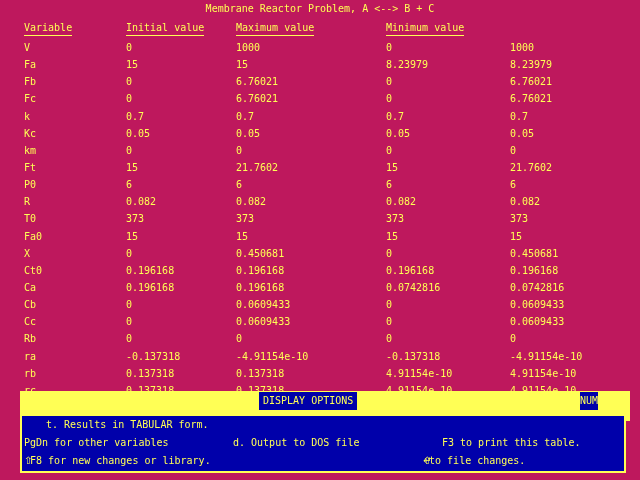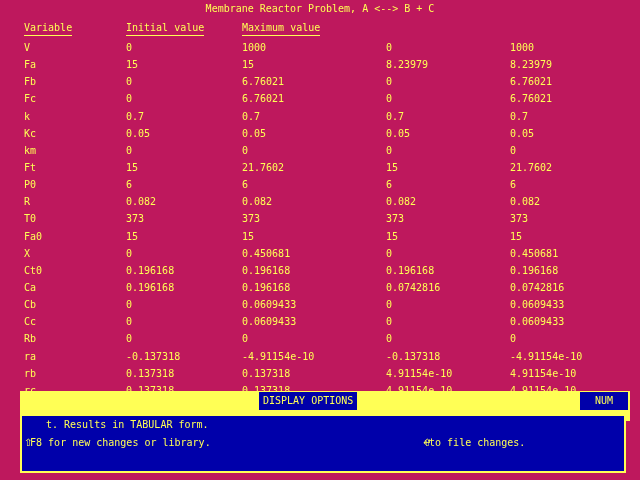--- a/index.html
+++ b/index.html
@@ -11,32 +11,32 @@
   }
   
   .title{position:absolute;top:3px;left:0;width:640px;text-align:center;}
   .thead{position:absolute;top:22px;left:0;width:640px;height:18px;}
   .thead span{position:absolute;border-bottom:1px solid #FFFF55;padding-bottom:2px;}
   #rows{position:absolute;top:39px;left:0;width:640px;}
   .trow{position:relative;height:17.15px;line-height:17.15px;}
   .trow span{position:absolute;white-space:pre;}
   .c0{left:24px;}
   .c1{left:126px;}
-  .c2{left:242px;}
+  .c2{left:236px;}
   .c3{left:386px;}
   .c4{left:510px;}
   
   .band{position:absolute;left:20px;top:391px;width:610px;height:30px;background:#FFFF55;}
   .band-title{
     position:absolute;left:239px;top:1px;height:18px;line-height:18px;
     background:#0000AA;color:#FFFF55;padding:0 4px;
   }
   .num-box{
     position:absolute;left:560px;top:1px;height:18px;line-height:18px;
-    background:#0000AA;color:#FFFF55;padding:0 15px;
+    background:#0000AA;color:#FFFF55;padding:0 0;
   }
   
   .opt-box{
     position:absolute;left:20px;top:414px;width:606px;height:59px;
     border:2px solid #FFFF55;background:#0000AA;box-sizing:border-box;
   }
   .opt-line{position:relative;height:18px;line-height:18px;}
   .opt-line span{position:absolute;white-space:pre;}
   .icon{font-family:"DejaVu Sans",sans-serif;}
 </style>
@@ -44,20 +44,21 @@
 <body>
 
 <div id="screen">
 
   <div class="title">Membrane Reactor Problem, A &lt;--&gt; B + C</div>
 
   <div class="thead">
     <span class="c0">Variable</span>
     <span class="c1">Initial value</span>
     <span class="c2">Maximum value</span>
+    <span class="c3">Minimum value</span>
   </div>
 
   <div id="rows">
       <div class="trow">
         <span class="c0">V</span>
         <span class="c1">0</span>
         <span class="c2">1000</span>
         <span class="c3">0</span>
         <span class="c4">1000</span>
       </div>
@@ -206,18 +207,23 @@
   <div class="band">
     <span class="band-title">DISPLAY OPTIONS</span>
     <span class="num-box">NUM</span>
   </div>
 
   <div class="opt-box">
     <div class="opt-line">
       <span style="left:24px">t. Results in TABULAR form.</span>
     </div>
     <div class="opt-line">
+      <span style="left:2px">PgDn for other variables</span>
+      <span style="left:211px">d. Output to DOS file</span>
+      <span style="left:420px">F3 to print this table.</span>
+    </div>
+    <div class="opt-line">
       <span style="left:2px"><span class="icon">⇧</span> <span>F8 for new changes or library.</span></span>
       <span style="left:401px"><span class="icon">⇧</span><span class="icon">↵</span> <span>to file changes.</span></span>
     </div>
   </div>
 
 </div>
 
 </body></html>

